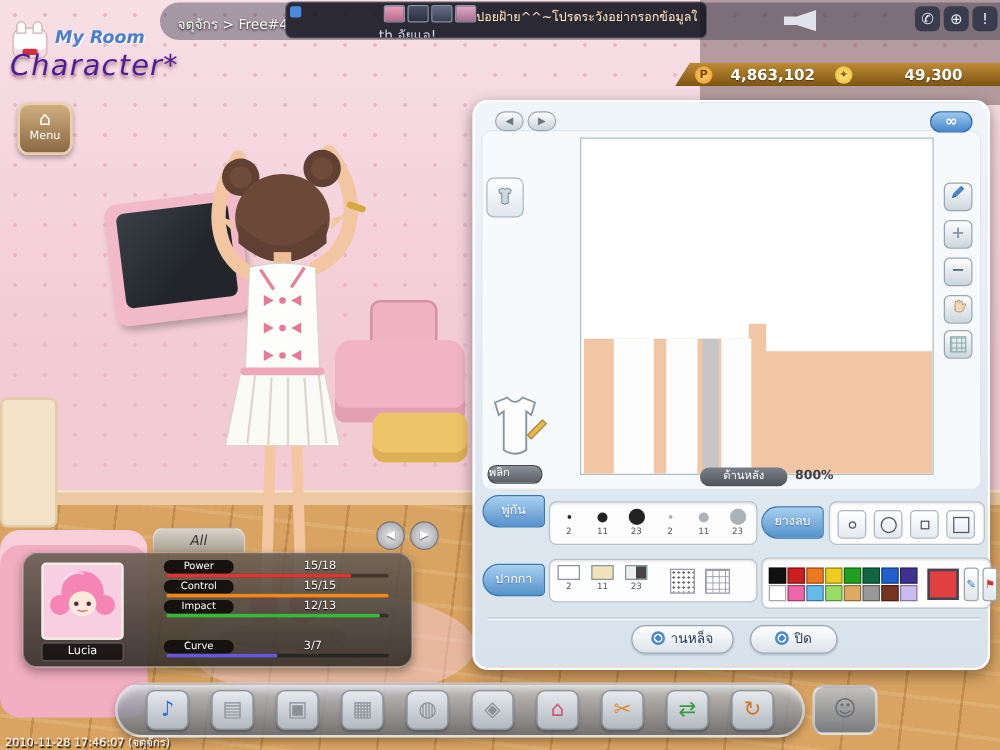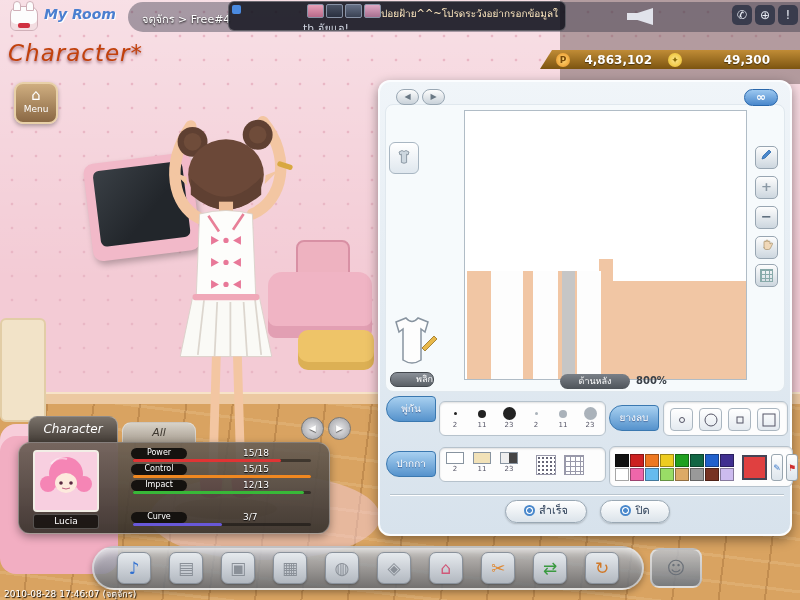--- a/index.html
+++ b/index.html
@@ -21,42 +21,42 @@
 .cabinet{left:0;top:318px;width:46px;height:104px;background:#f2e3c8;border:2px solid #e2cda6;border-radius:6px}
 .suitcase{left:296px;top:240px;width:54px;height:44px;background:#eeb2c0;border:2px solid #d890a4;border-radius:8px}
 .sofa{left:268px;top:272px;width:104px;height:66px;background:#f0b4c4;border-radius:14px 14px 8px 8px;box-shadow:inset 0 -12px 0 rgba(200,120,150,.35)}
 .ottoman{left:298px;top:330px;width:76px;height:40px;background:#eec468;border-radius:10px;box-shadow:inset 0 -8px 0 rgba(180,130,40,.3)}
 .bed{left:0;top:424px;width:118px;height:150px;background:#f2aec2;border-radius:16px;box-shadow:inset 0 12px 0 rgba(255,255,255,.4)}
 .rug{left:150px;top:474px;width:230px;height:86px;background:rgba(245,205,218,.5);border-radius:50%}
 .character-svg{left:138px;top:52px;width:176px;height:500px}
 
 
 .topstrip{left:128px;top:2px;width:672px;height:30px;background:rgba(35,40,58,.38);border-radius:15px 0 0 15px}
-.logo{left:6px;top:2px;width:125px;height:30px}
+.logo{left:6px;top:18px;width:125px;height:30px}
 .logo-cat{position:absolute;left:4px;top:4px;width:28px;height:25px;background:#fdfdfd;border:1px solid #d0b0b8;border-radius:8px 8px 6px 6px;box-shadow:inset 0 -6px 0 #f3dde1}
 .logo-cat i{position:absolute;top:-6px;width:8px;height:10px;background:#fdfdfd;border:1px solid #d0b0b8;border-radius:4px 4px 0 0}
 .logo-cat .e1{left:2px}.logo-cat .e2{left:15px}
 .logo-cat b{position:absolute;left:7px;bottom:2px;width:12px;height:5px;background:#d03040;border-radius:2px}
 .logo-text{position:absolute;left:38px;top:4px;font-size:14px;font-style:italic;font-weight:bold;color:#4a7fd0;text-shadow:1px 1px 0 #fff}
 .breadcrumb{left:142px;top:10px;font-size:11px;color:#fff;text-shadow:0 1px 2px #000}
 .chatbox{left:228px;top:1px;width:338px;height:30px;background:rgba(12,14,24,.8);border:1px solid rgba(255,255,255,.25);border-radius:6px;overflow:hidden}
 .chat-ind{position:absolute;left:3px;top:3px;width:9px;height:9px;background:#4a8ae0;border-radius:2px}
 .chat-avatars{position:absolute;left:78px;top:2px;display:flex;gap:2px}
 .chat-av{width:17px;height:14px;border:1px solid #8892a6;border-radius:2px}
 .cav1{background:linear-gradient(#e8a0b8,#b86a8a)}.cav2{background:linear-gradient(#4a5264,#2a3040)}
 .cav3{background:linear-gradient(#667086,#3a4254)}.cav4{background:linear-gradient(#e0a8c4,#a87090)}
 .chat-line1{position:absolute;left:152px;top:4px;font-size:10px;color:#ffe8c0;white-space:nowrap}
 .chat-line2{position:absolute;left:74px;top:17px;font-size:11px;color:#cfd4e0}
 .horn{left:627px;top:8px;width:26px;height:17px;background:#e9edf5;opacity:.92;
  clip-path:polygon(0 30%,40% 30%,100% 0,100% 100%,40% 70%,0 70%)}
 .sysicons{left:732px;top:5px;display:flex;gap:3px}
 .sysicon{width:20px;height:20px;border-radius:5px;background:rgba(40,48,66,.8);color:#e8ecf4;font-size:12px;line-height:20px;text-align:center}
 
 
-.page-title{left:8px;top:40px;font-size:23px;color:#c2410c;font-style:italic;letter-spacing:1px;text-shadow:0 2px 3px rgba(120,60,80,.65)}
+.page-title{left:8px;top:40px;font-size:23px;color:#4c1d95;font-style:italic;letter-spacing:1px;text-shadow:0 2px 3px rgba(120,60,80,.65)}
 .currency{left:540px;top:50px;width:260px;height:19px;background:linear-gradient(#c08c36,#7c5410);
  clip-path:polygon(12px 0,100% 0,100% 100%,0 100%);display:flex;align-items:center;color:#fff;font-size:12px;font-weight:bold}
 .coin{width:14px;height:14px;border-radius:50%;text-align:center;font-size:9px;line-height:14px;font-weight:bold;flex:none}
 .coin-p{background:radial-gradient(#ffd878,#e89020);color:#7a4a08;margin-left:16px}
 .coin-g{background:radial-gradient(#ffe890,#e8b820);color:#8a6a08;margin-left:16px}
 .pang-val{margin-left:4px;width:78px;text-align:right;text-shadow:0 1px 1px rgba(0,0,0,.5)}
 .point-val{margin-left:4px;width:84px;text-align:right;text-shadow:0 1px 1px rgba(0,0,0,.5)}
 
 .menu-btn{left:14px;top:82px;width:44px;height:42px;background:linear-gradient(#cfae80,#8a6844);border:2px solid #e8d0a8;border-radius:9px;text-align:center;box-shadow:0 2px 4px rgba(0,0,0,.3)}
 .menu-house{font-size:15px;color:#fff;line-height:22px;display:block}
@@ -71,21 +71,21 @@
 .slotbtn{position:absolute;left:9px;top:60px;width:30px;height:32px;background:linear-gradient(#fff,#dfe7ee);border:1px solid #a8b6c2;border-radius:6px;text-align:center;padding-top:6px}
 .canvas{position:absolute;left:84px;top:28px;width:283px;height:270px;background:#fff;border:1px solid #b0bcc6;overflow:hidden}
 .px{position:absolute}
 .skin{background:#f1c6a4}
 .pxwhite{background:#fdfdfd}
 .pxgray{background:#c6c6c6}
 .toolbtn{position:absolute;left:375px;width:23px;height:23px;border-radius:5px;background:linear-gradient(#fdfdfd,#ccd6de);border:1px solid #98a6b2;text-align:center;font-size:13px;color:#5a6a7a;line-height:20px}
 .t-pencil{top:64px}.t-plus{top:94px;color:#8a98a4;font-weight:bold}.t-minus{top:124px;font-weight:bold}.t-hand{top:154px}.t-grid{top:182px}
 .gridglyph{display:inline-block;width:13px;height:13px;margin-top:4px;background-image:linear-gradient(#8aa 1px,transparent 1px),linear-gradient(90deg,#8aa 1px,transparent 1px);background-size:4px 4px;border:1px solid #8aa}
 .garment{position:absolute;left:4px;top:232px;width:56px;height:54px}
-.flipbtn{position:absolute;left:10px;top:290px;width:44px;height:15px;background:linear-gradient(#8a9098,#5a6066);border:1px solid #43484e;border-radius:7px;color:#fff;font-size:9px;line-height:13px;text-align:right}
+.flipbtn{position:absolute;left:10px;top:290px;width:44px;height:15px;background:linear-gradient(#8a9098,#5a6066);border:1px solid #43484e;border-radius:7px;color:#fff;font-size:9px;line-height:13px;text-align:left}
 .viewpill{position:absolute;left:180px;top:292px;width:70px;height:15px;background:linear-gradient(#7a8088,#4e545a);border-radius:8px;color:#fff;font-size:9px;line-height:14px;text-align:center}
 .zoomtext{position:absolute;left:256px;top:293px;font-size:10px;color:#3a4048;font-weight:bold}
 .edtab{position:absolute;width:50px;height:26px;border-radius:13px 4px 4px 13px;background:linear-gradient(#a8d0f0,#5592cc);border:1px solid #3a78b0;color:#fff;font-size:10px;line-height:24px;text-align:center;text-shadow:0 1px 1px rgba(0,0,60,.4)}
 .tab-brush{left:6px;top:314px}.tab-pen{left:6px;top:369px}.tab-eraser{left:229px;top:323px}
 .edpanel{position:absolute;background:#fdfdfd;border:1px solid #b6c2cc;border-radius:6px;box-shadow:inset 0 1px 2px rgba(0,0,0,.12)}
 .panel-brush{left:59px;top:319px;width:167px;height:35px}
 .panel-pen{left:59px;top:365px;width:167px;height:35px}
 .panel-eraser{left:283px;top:319px;width:125px;height:35px}
 .panel-palette{left:229px;top:364px;width:184px;height:41px}
 .bcell{position:absolute;top:2px;width:24px;height:31px;text-align:center}
@@ -367,27 +367,26 @@
         <div class="swatch" style="background-color: rgb(153, 153, 153);"></div>
         <div class="swatch" style="background-color: rgb(119, 51, 34);"></div>
         <div class="swatch" style="background-color: rgb(204, 187, 238);"></div>
       </div>
       <div class="curcolor" style="background-color: rgb(224, 64, 64);"></div>
       <div class="slim slim-pencil">✎</div>
       <div class="slim slim-flag">⚑</div>
     </div>
 
     <div class="groove"></div>
-    <div class="actbtn btn-confirm"><span class="radio"></span><span>สำเร็จ</span></div>
+    <div class="actbtn btn-confirm"><span class="radio"></span><span>านหล็จ</span></div>
     <div class="actbtn btn-close"><span class="radio"></span><span>ปิด</span></div>
   </div>
 
   <div class="abs stats">
     <div class="stab stab-all">All</div>
-    <div class="stab stab-char">Character</div>
     <div class="sbody">
       <div class="avatar">
         <svg width="100%" height="100%" viewBox="0 0 62 58">
           <rect width="62" height="58" fill="#f8cfe0"></rect>
           <circle cx="31" cy="22" r="17" fill="#f585b5"></circle>
           <circle cx="13" cy="32" r="8" fill="#f585b5"></circle>
           <circle cx="49" cy="32" r="8" fill="#f585b5"></circle>
           <ellipse cx="31" cy="31" rx="11" ry="10" fill="#fdeadd"></ellipse>
           <circle cx="26" cy="31" r="1.8" fill="#5a2840"></circle>
           <circle cx="36" cy="31" r="1.8" fill="#5a2840"></circle>
@@ -437,14 +436,14 @@
     <div class="tb-icon"><span style="color: rgb(138, 144, 152);">▦</span></div>
     <div class="tb-icon"><span style="color: rgb(138, 144, 152);">◍</span></div>
     <div class="tb-icon"><span style="color: rgb(138, 144, 152);">◈</span></div>
     <div class="tb-icon"><span style="color: rgb(208, 88, 120);">⌂</span></div>
     <div class="tb-icon"><span style="color: rgb(224, 136, 48);">✂</span></div>
     <div class="tb-icon"><span style="color: rgb(58, 154, 64);">⇄</span></div>
     <div class="tb-icon"><span style="color: rgb(208, 120, 40);">↻</span></div>
   </div>
   <div class="abs detached"><span style="color: rgb(106, 112, 120);">☺</span></div>
 
-  <div class="abs timestamp">2010-08-28 17:46:07 (จตุจักร)</div>
+  <div class="abs timestamp">2010-11-28 17:46:07 (จตุจักร)</div>
 </div>
 
 </body></html>

